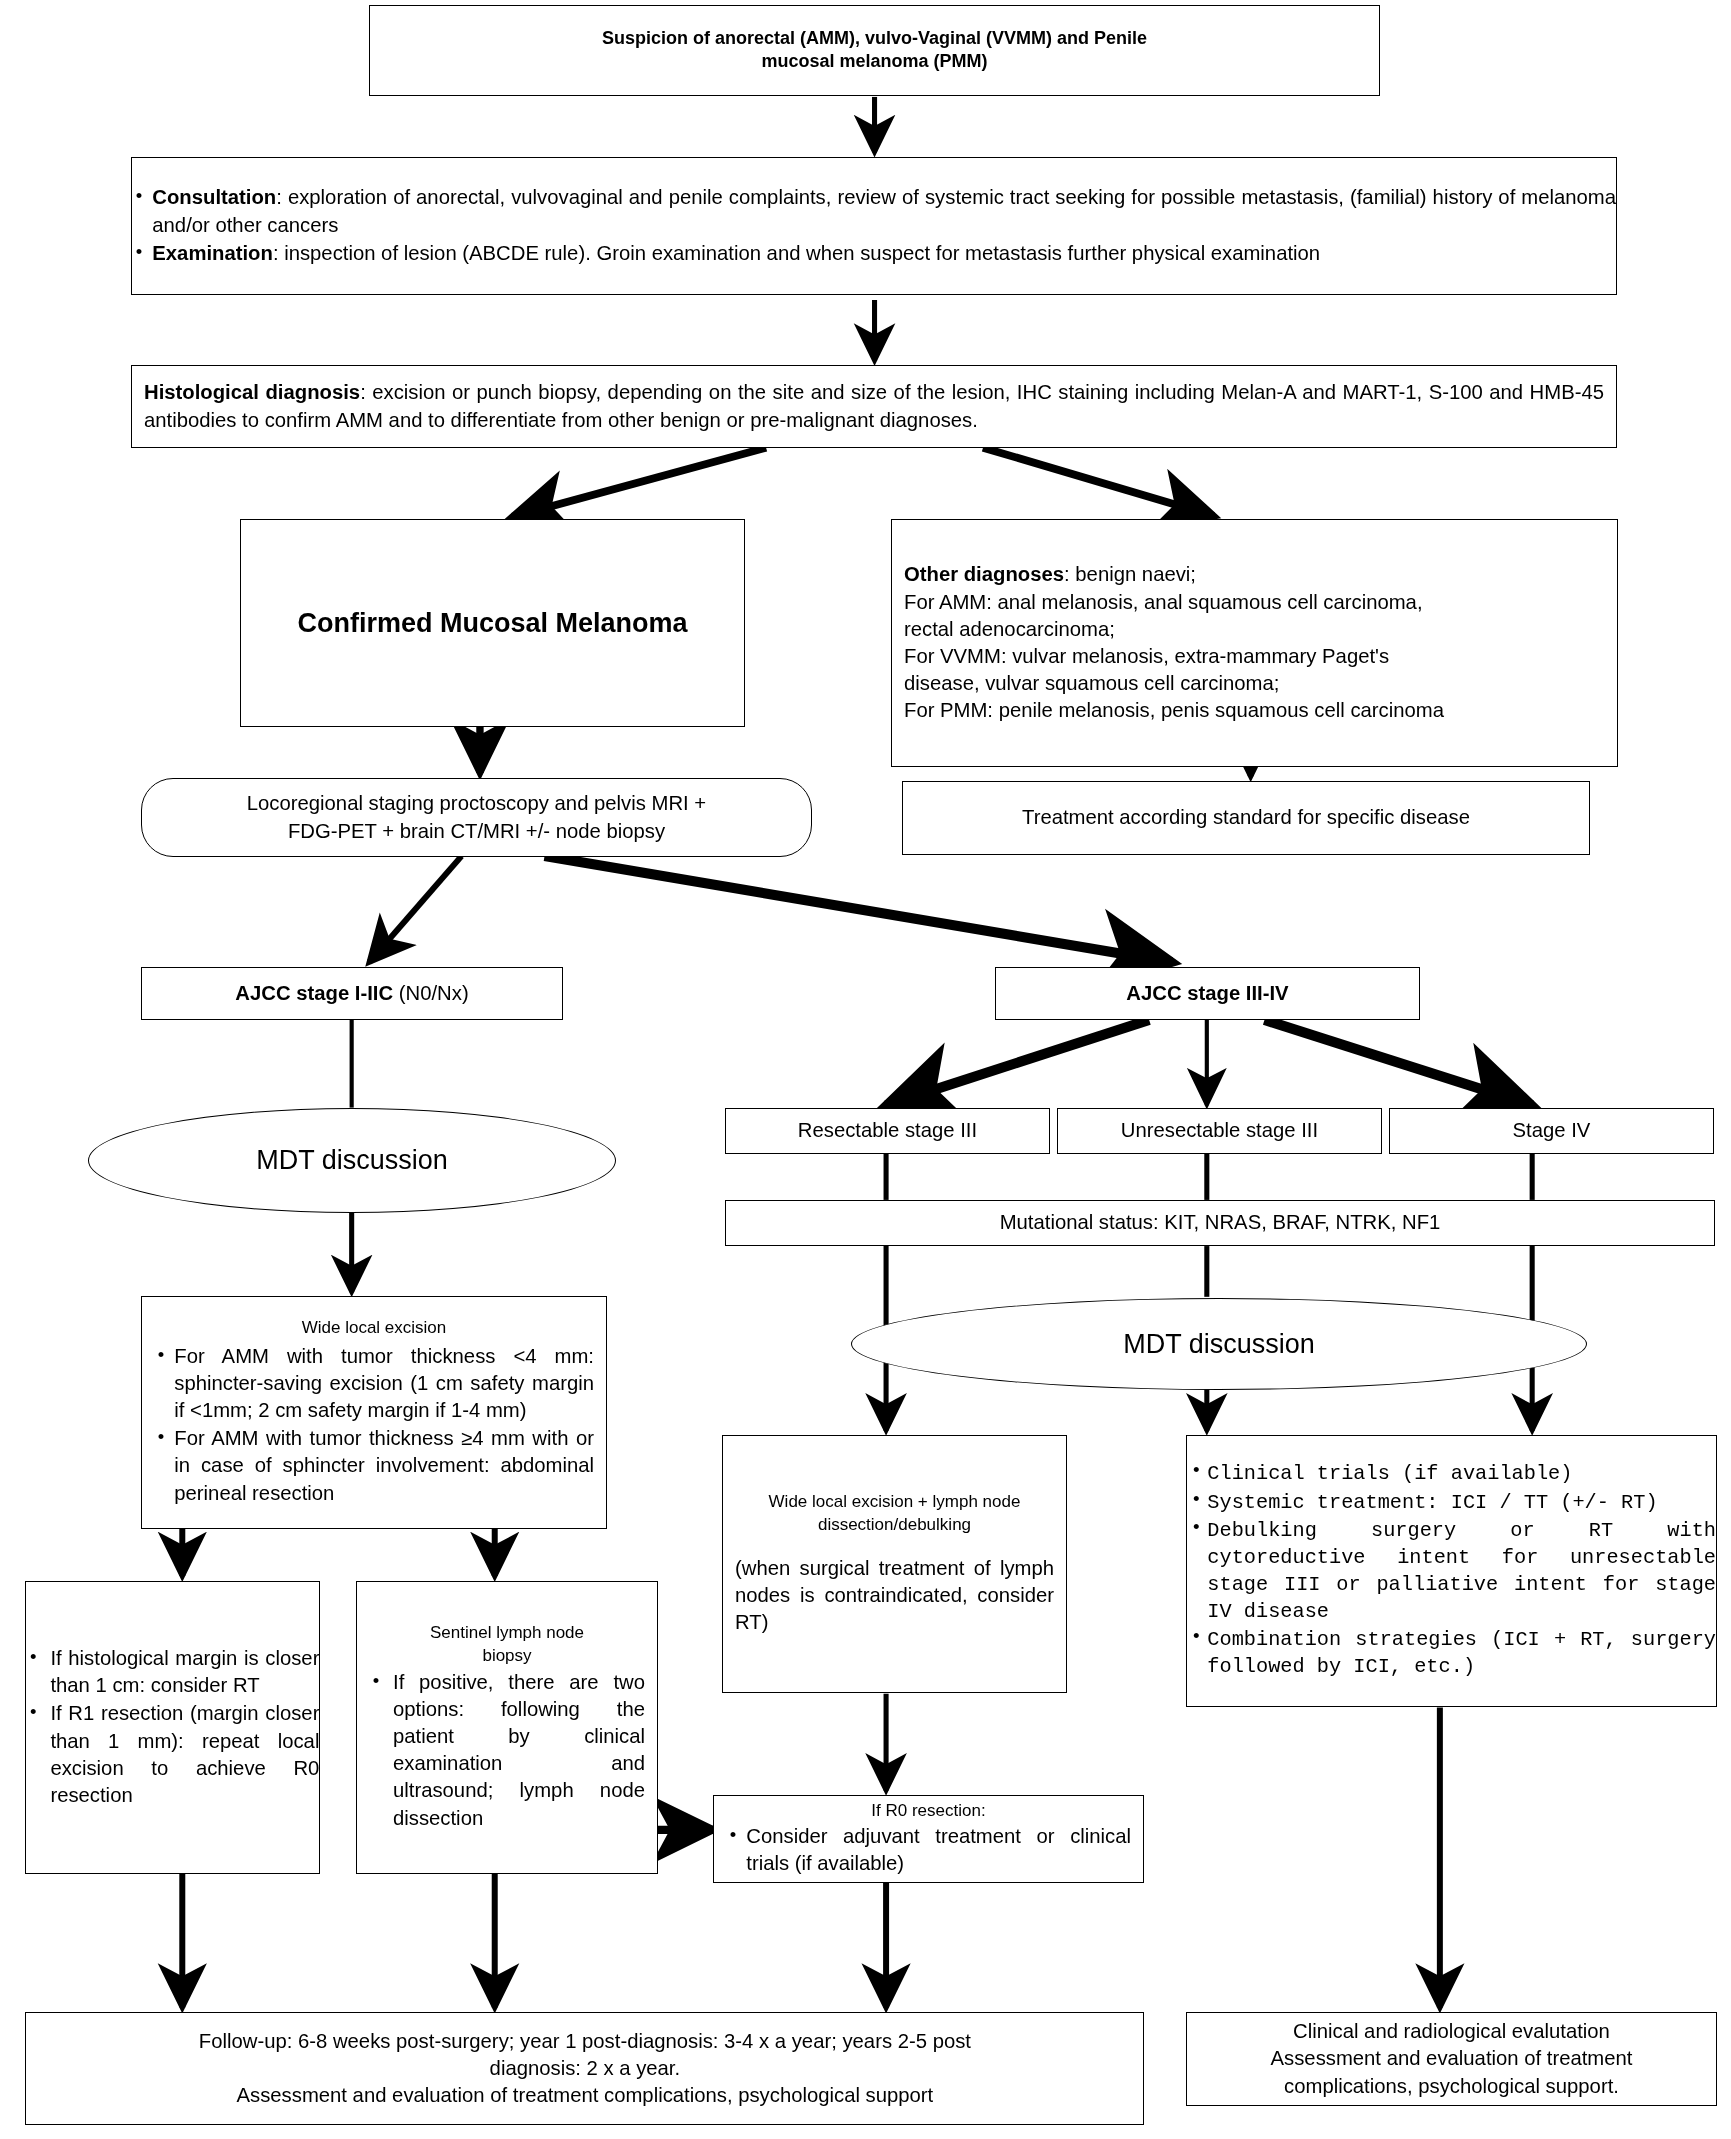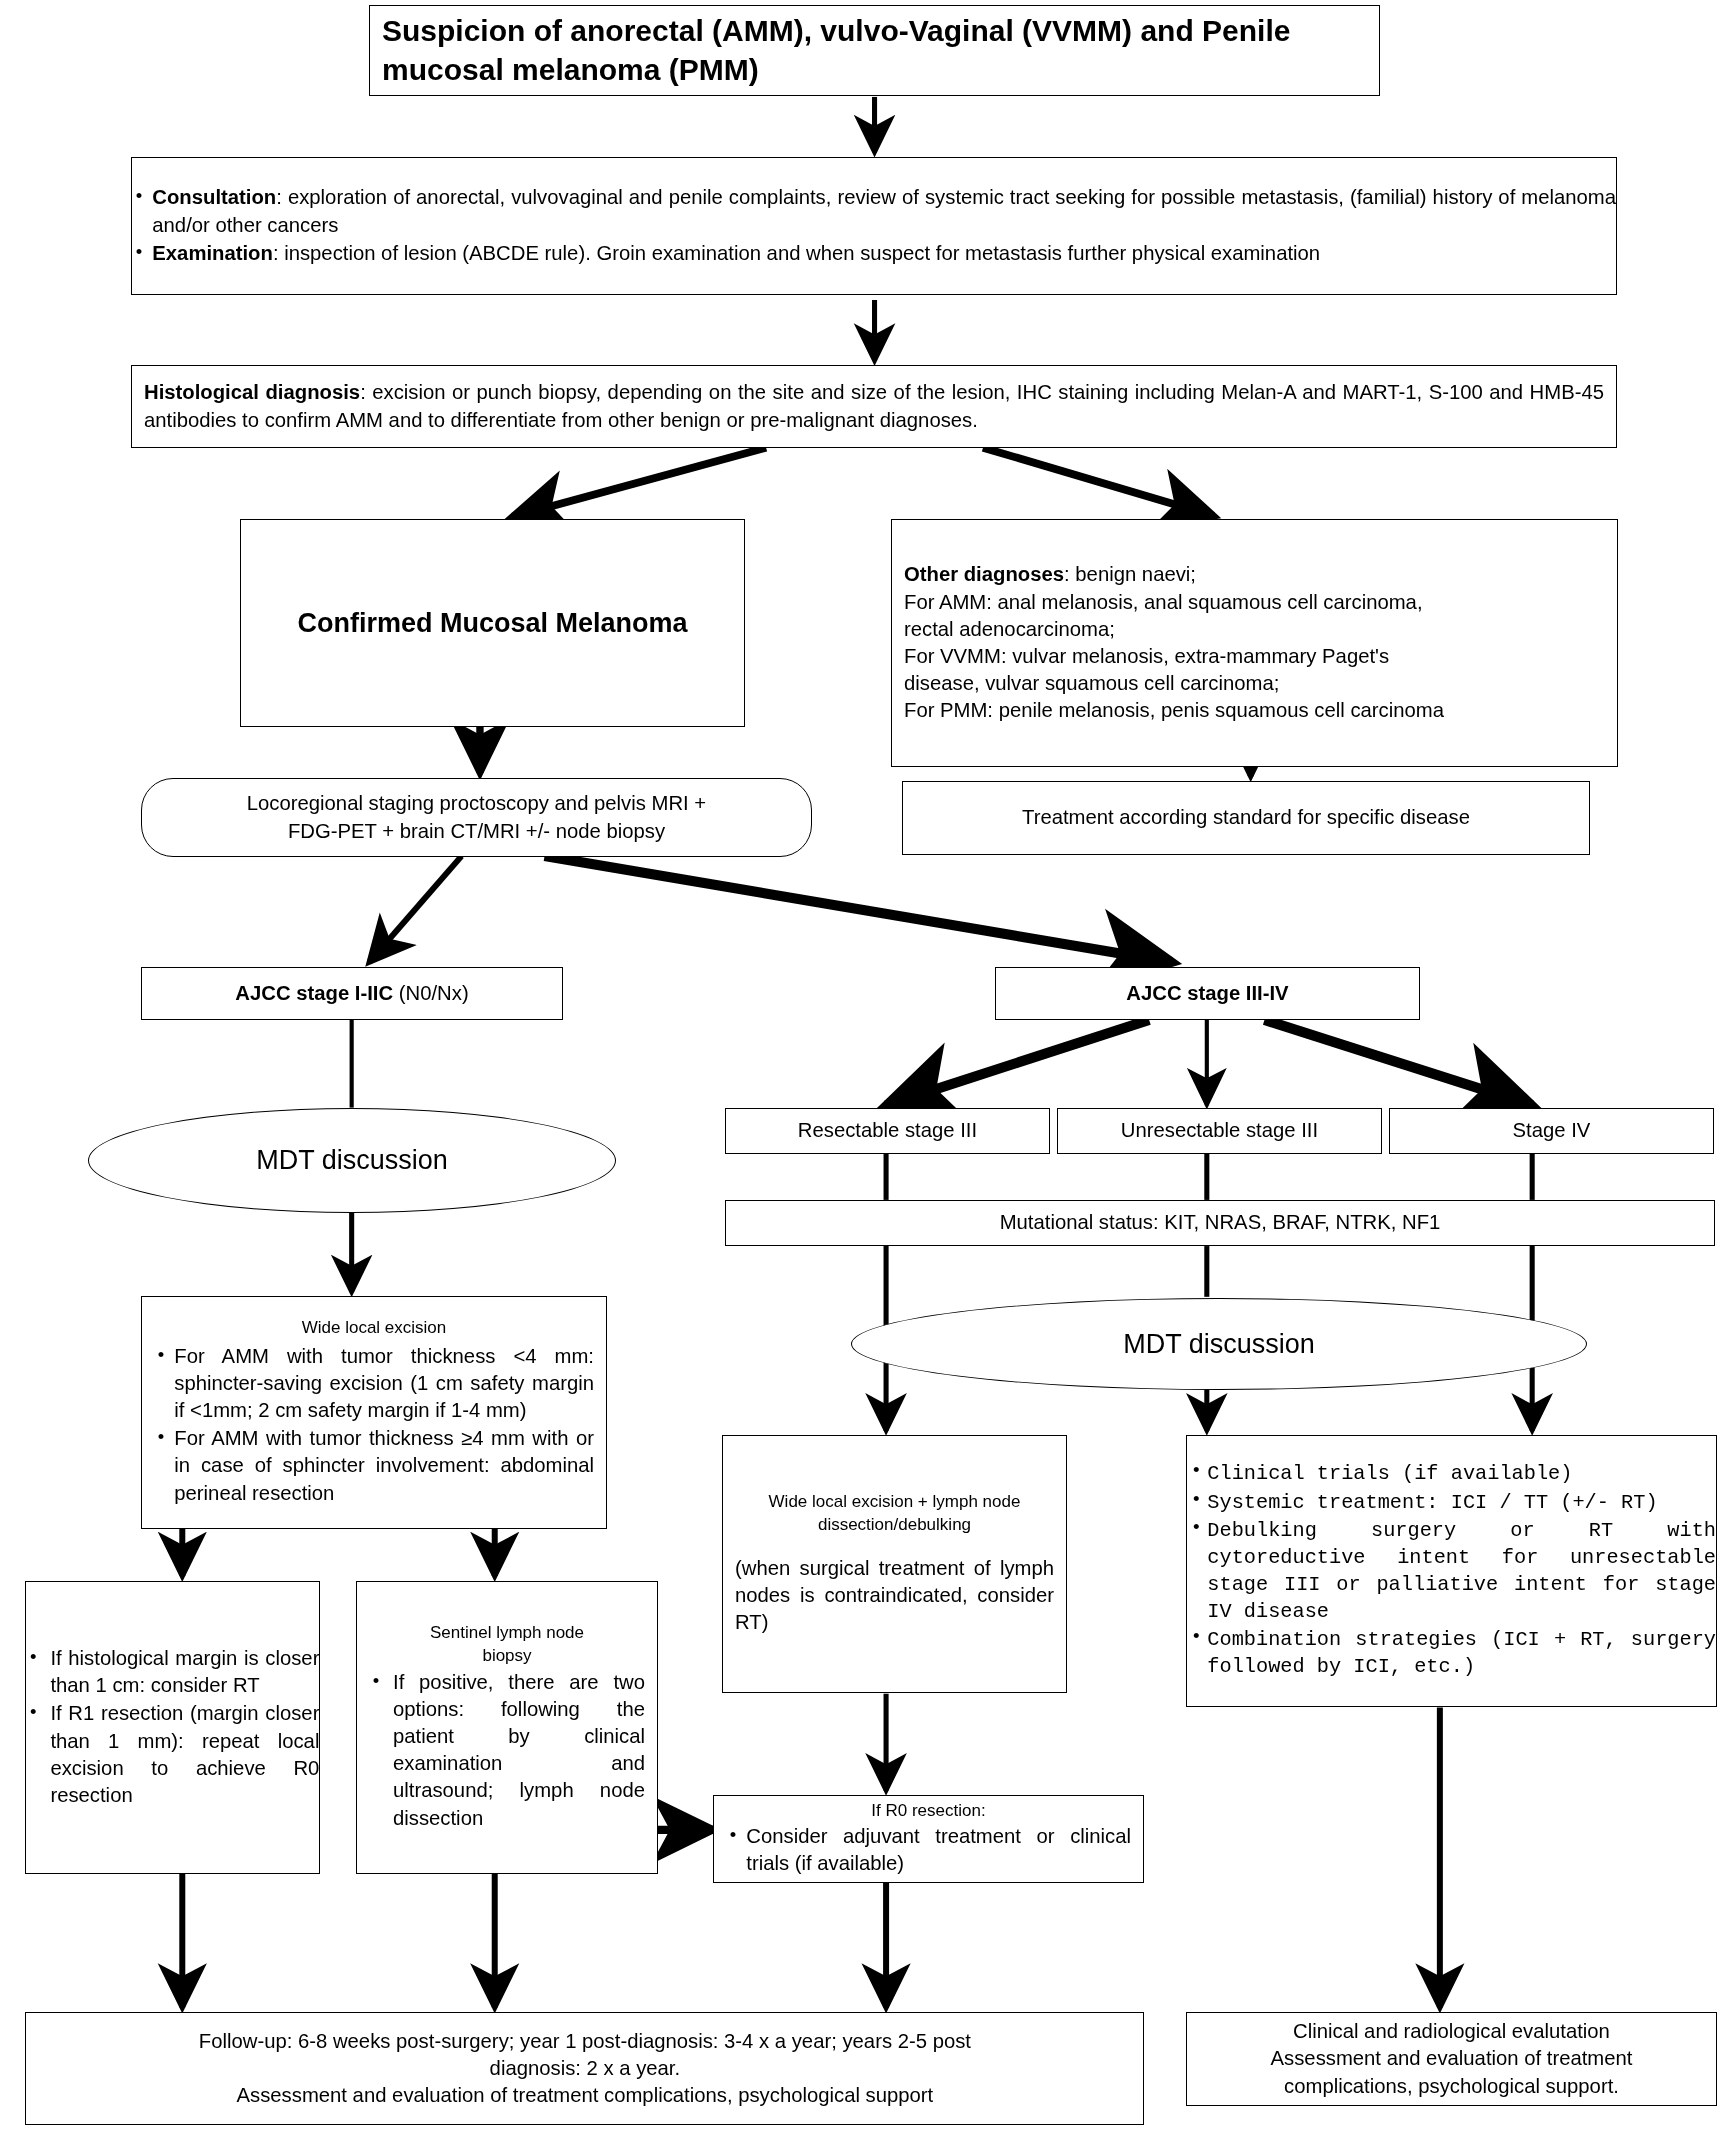--- a/index.html
+++ b/index.html
@@ -49,23 +49,23 @@
     line-height: 1.34;
     color: #000;
   }
   .pad {
     padding: 6.5px 12px;
   }
   .center { text-align: center; }
   .just { text-align: justify; text-align-last: left; }
   .bold { font-weight: bold; }
   .title-txt {
-    font-size: 30px;
+    font-size: 18px;
     font-weight: bold;
-    text-align: left;
+    text-align: center;
     line-height: 1.3;
   }
   .big-bold {
     font-size: 27px;
     font-weight: bold;
     text-align: center;
   }
   .mdt-txt {
     font-size: 27px;
     text-align: center;

